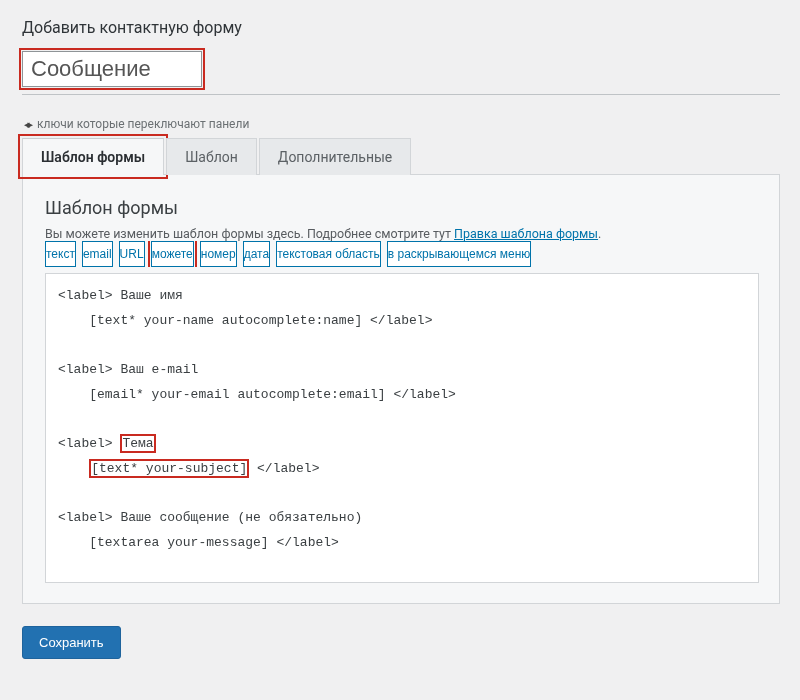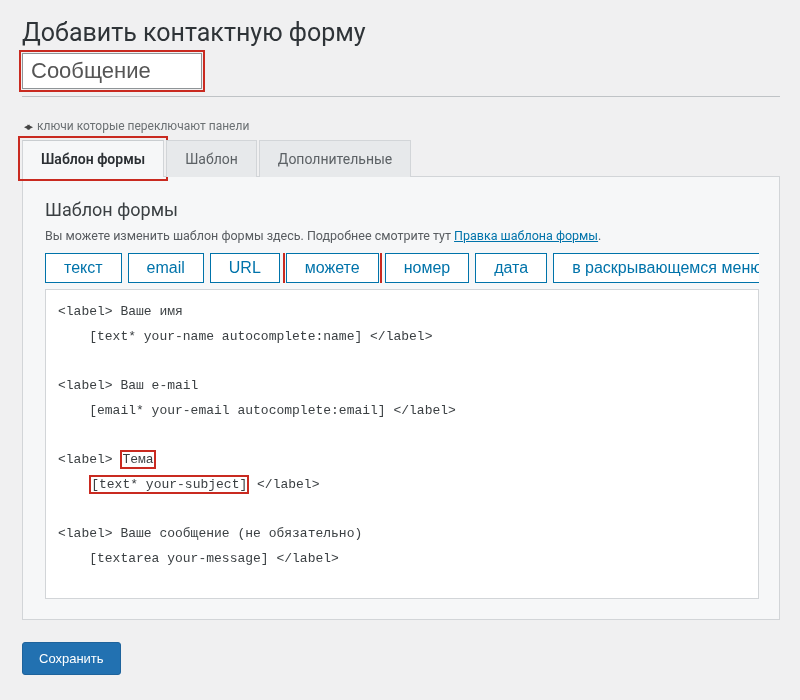--- a/index.html
+++ b/index.html
@@ -7,24 +7,24 @@
     font-family: -apple-system, BlinkMacSystemFont, "Segoe UI", Roboto, Arial, sans-serif;
     background: #f0f0f1;
     color: #3c434a;
     font-size: 13px;
     width: 800px;
     height: 700px;
     overflow: hidden;
   }
   .wrap { padding: 18px 20px 0 22px; }
   h1.page-title {
-    font-size: 25px;
+    font-size: 16px;
     font-weight: 400;
     color: #2f3438;
-    margin-bottom: 6px;
+    margin-bottom: 14px;
   }
   .title-input-row {
     margin-bottom: 8px;
   }
   .title-input {
     width: 100%;
     font-size: 22px;
     padding: 4px 8px;
     border: 1px solid #8f9497;
     background: #fff;
@@ -86,39 +86,38 @@
   }
   h2.section-title {
     font-size: 18px;
     font-weight: 400;
     color: #3a3f42;
     margin-bottom: 8px;
   }
   .section-desc {
     font-size: 12.5px;
     color: #585c60;
-    margin-bottom: 10px;
   }
   .section-desc a {
     color: #0073aa;
     text-decoration: underline;
   }
   .tag-row {
     display: flex;
     gap: 6px;
     margin-bottom: 6px;
     flex-wrap: nowrap;
     overflow: hidden;
   }
   .tag-btn {
     border: 1px solid #0073aa;
     color: #0073aa;
     background: #fff;
-    font-size: 16px;
-    padding: 5px 18px;
+    font-size: 12px;
+    padding: 5px 0;
     cursor: pointer;
     white-space: nowrap;
   }
   .code-area {
     border: 1px solid #d2d5d8;
     background: #fff;
     padding: 10px 12px;
     font-family: Consolas, Monaco, "Courier New", monospace;
     font-size: 13px;
     color: #3a3f42;
@@ -182,22 +181,22 @@
       <span>Вы можете изменить шаблон формы здесь. Подробнее смотрите тут </span><a href="#">Правка шаблона формы</a><span>.</span>
     </p>
 
     <div class="tag-row">
       <button class="tag-btn">текст</button>
       <button class="tag-btn">email</button>
       <button class="tag-btn">URL</button>
       <button class="tag-btn red-box">можете</button>
       <button class="tag-btn">номер</button>
       <button class="tag-btn">дата</button>
+      <button class="tag-btn">текстовая область</button>
       <button class="tag-btn">в раскрывающемся меню</button>
-      <button class="tag-btn">текстовая область</button>
     </div>
 
     <div class="code-area"><span>&lt;label&gt; Ваше имя</span>
 <span>    [text* your-name autocomplete:name] &lt;/label&gt;</span>
 <span></span>
 <span>&lt;label&gt; Ваш e-mail</span>
 <span>    [email* your-email autocomplete:email] &lt;/label&gt;</span>
 <span></span>
 <span>&lt;label&gt; </span><span class="inline-red">Тема</span>
 <span>    </span><span class="inline-red">[text* your-subject]</span><span> &lt;/label&gt;</span>

